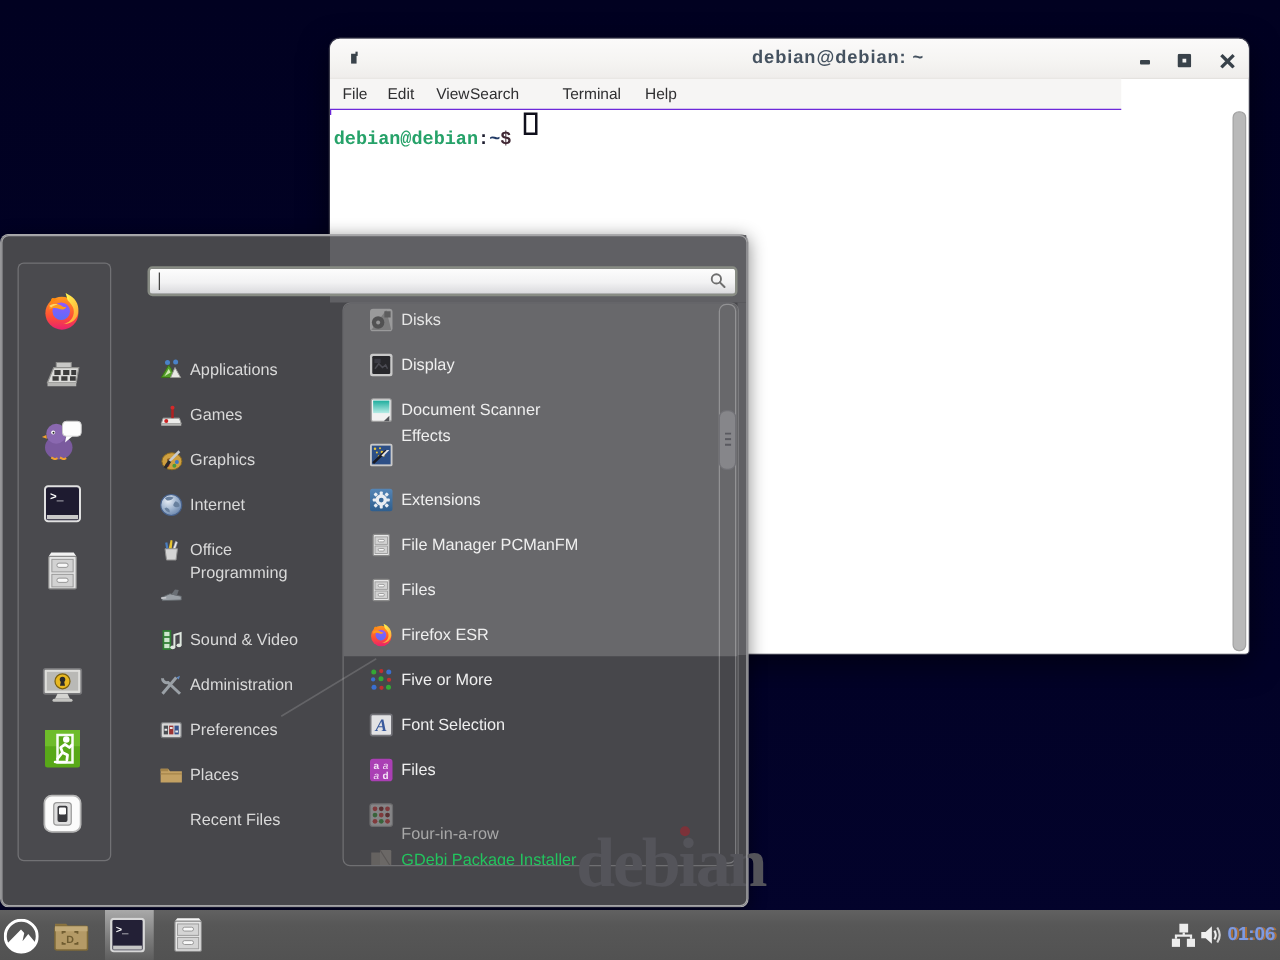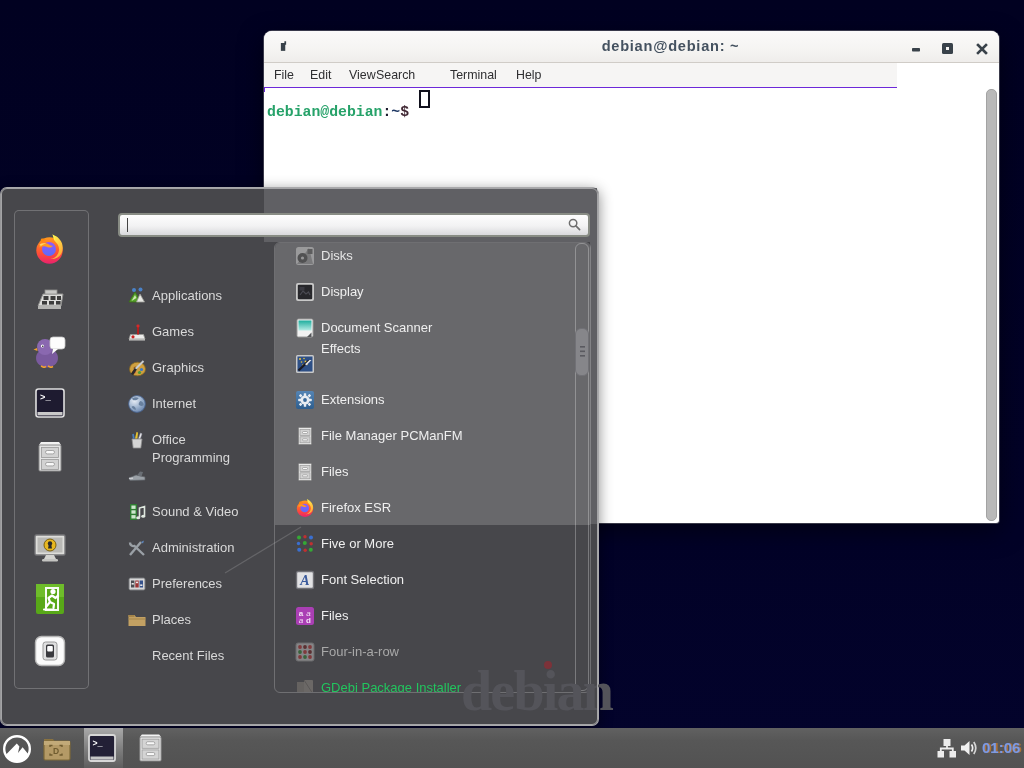--- a/index.html
+++ b/index.html
@@ -340,21 +340,21 @@
           <circle cx="10" cy="5" r="1.9" fill="#6a1f1f"></circle>
           <circle cx="15" cy="5" r="1.9" fill="#b03030"></circle>
           <circle cx="5" cy="10" r="1.9" fill="#2f7a2f"></circle>
           <circle cx="10" cy="10" r="1.9" fill="#b03030"></circle>
           <circle cx="15" cy="10" r="1.9" fill="#6a1f1f"></circle>
           <circle cx="5" cy="15" r="1.9" fill="#b03030"></circle>
           <circle cx="10" cy="15" r="1.9" fill="#2f7a2f"></circle>
           <circle cx="15" cy="15" r="1.9" fill="#b03030"></circle>
         </g>
       </svg>
-    <div class="app" style="top:399px;color:#a8a8a8">Four-in-a-row</div>
+    <div class="app" style="top:414px;color:#a8a8a8">Four-in-a-row</div>
     <svg class="aico" style="top:435px;opacity:.28" viewBox="0 0 20 20">
         <rect x="2" y="4" width="7" height="12" fill="#b5a898"></rect>
         <rect x="9" y="2" width="9" height="14" rx="1" fill="#cabfae"></rect>
         <path d="M9 2 L18 16" stroke="#8a7f70" stroke-width="1"></path>
       </svg>
     <div class="app" style="top:435px;color:#22c55e">GDebi Package Installer</div>
   </div>
   <div id="menuscroll"></div>
   <div id="menuthumb">
     <svg class="abs" style="left:3.5px;top:17px" width="5" height="12" viewBox="0 0 5 12">

